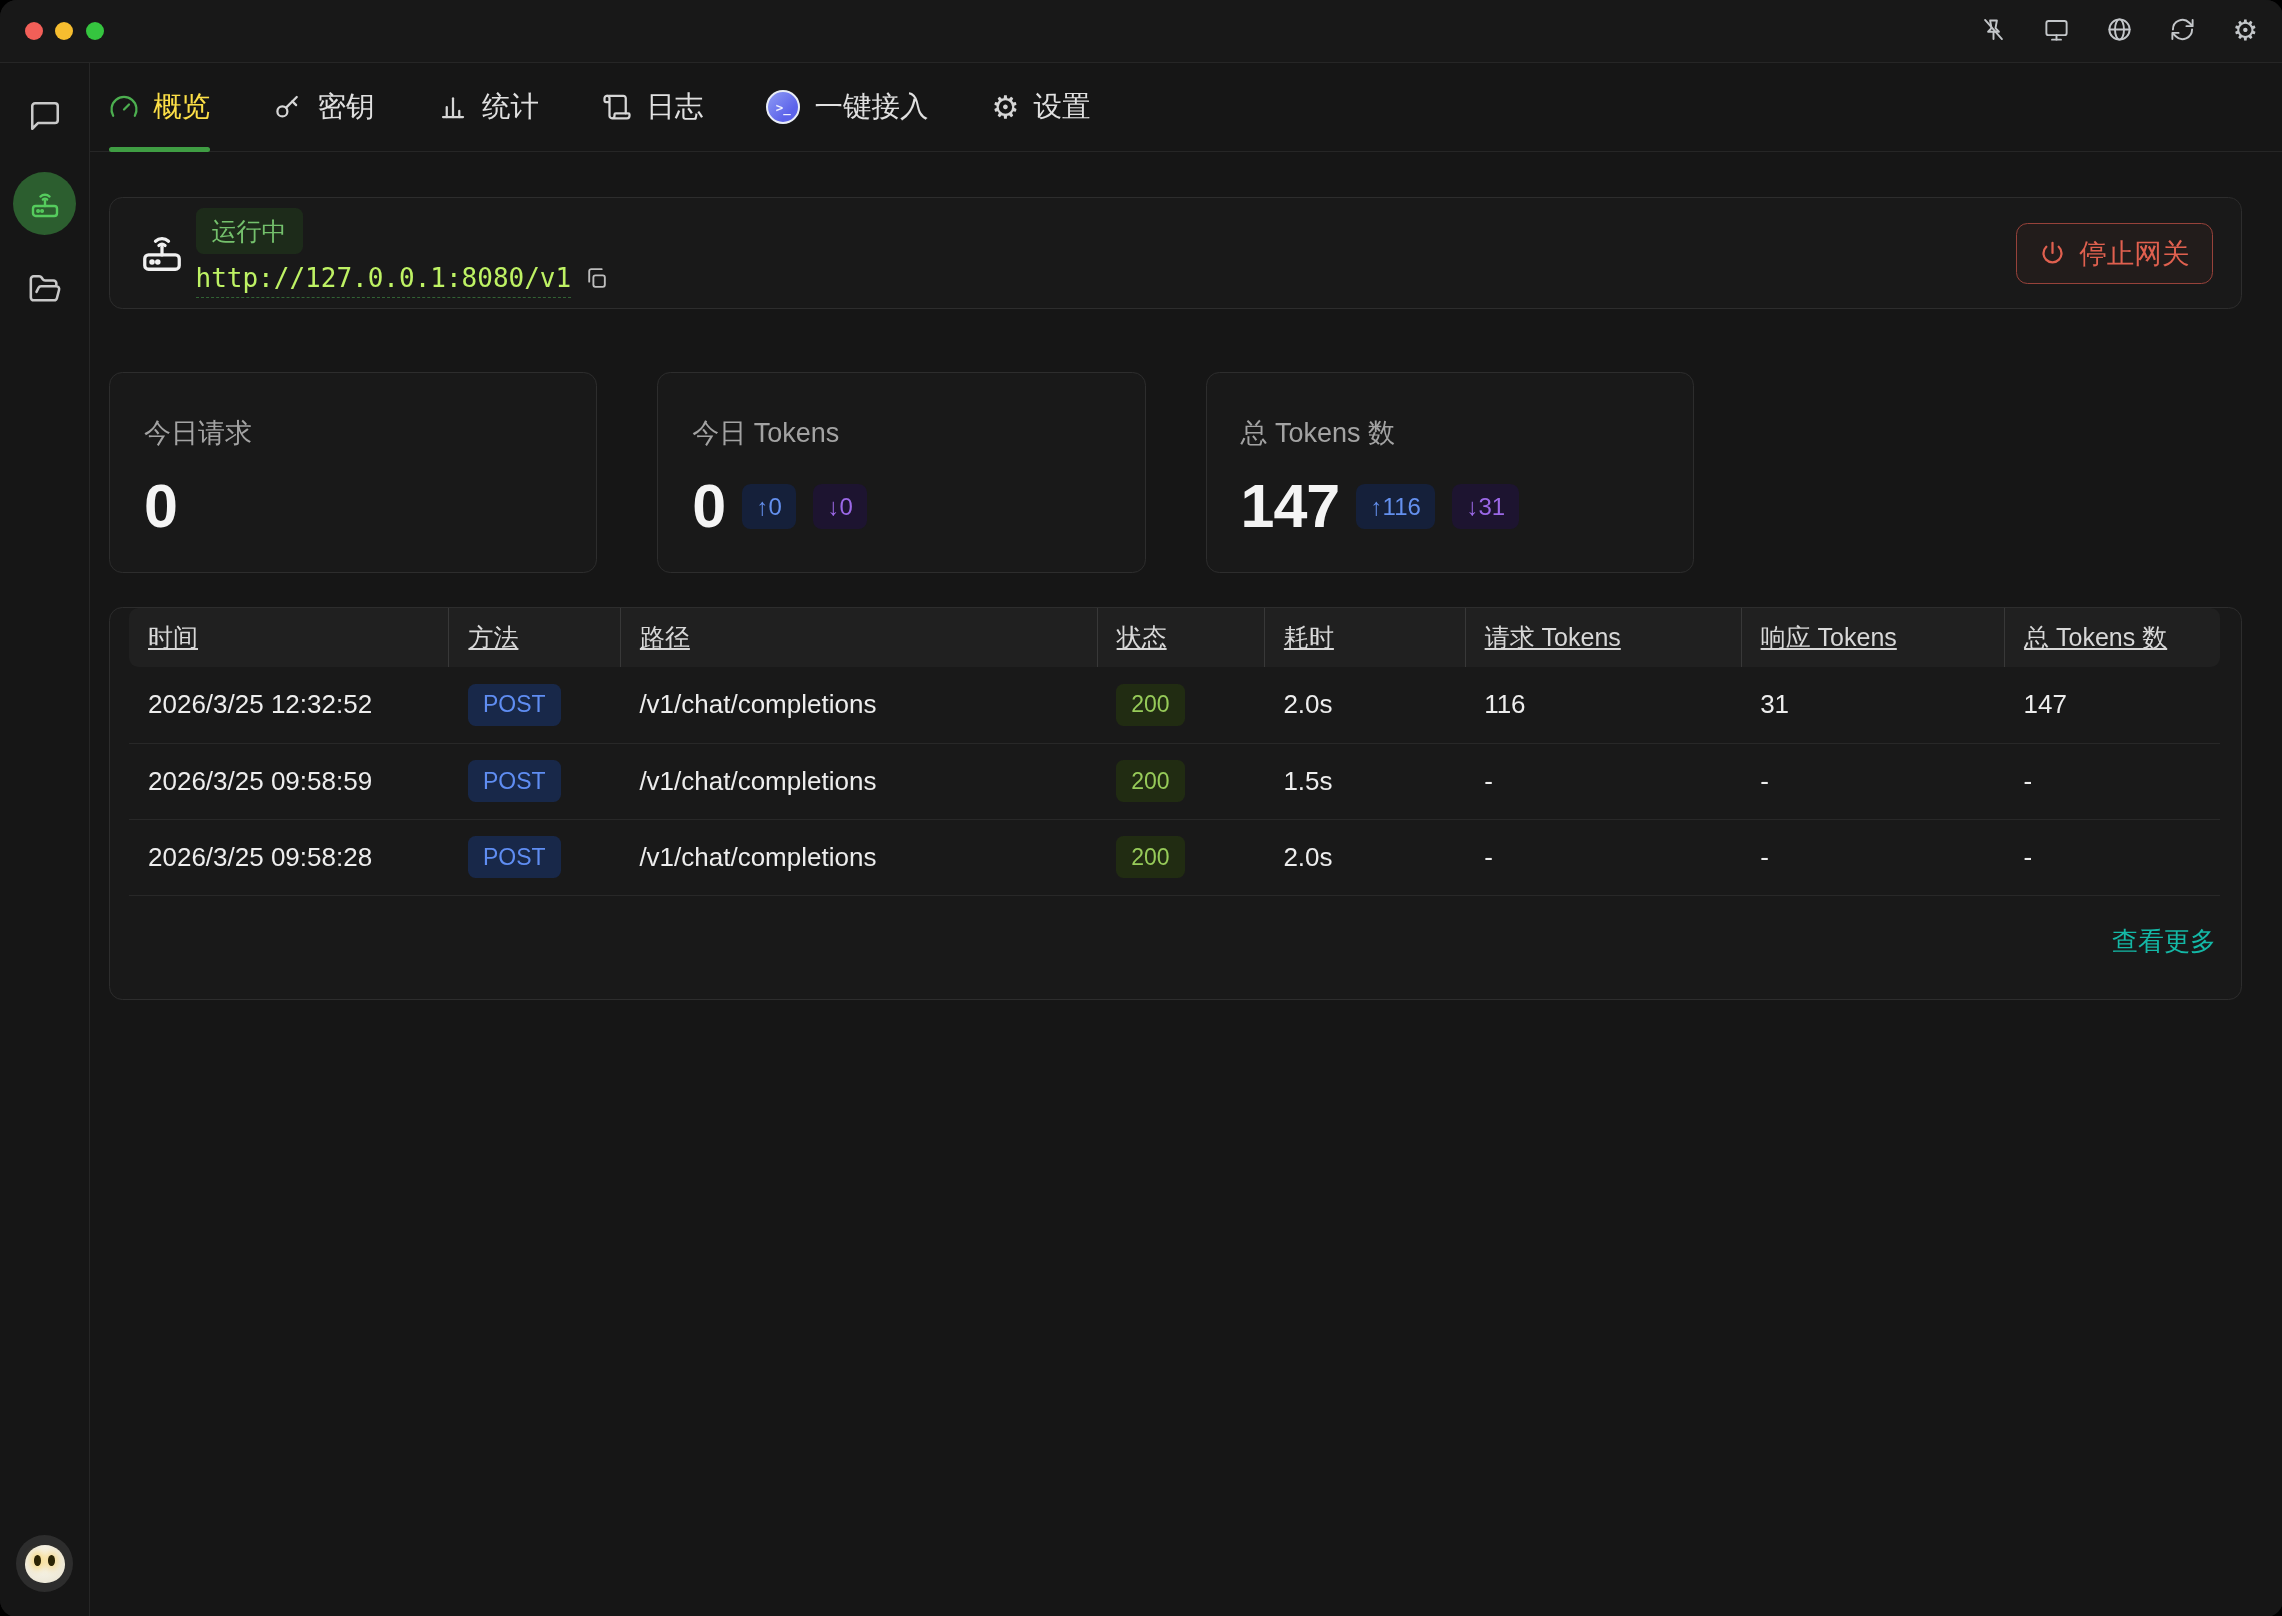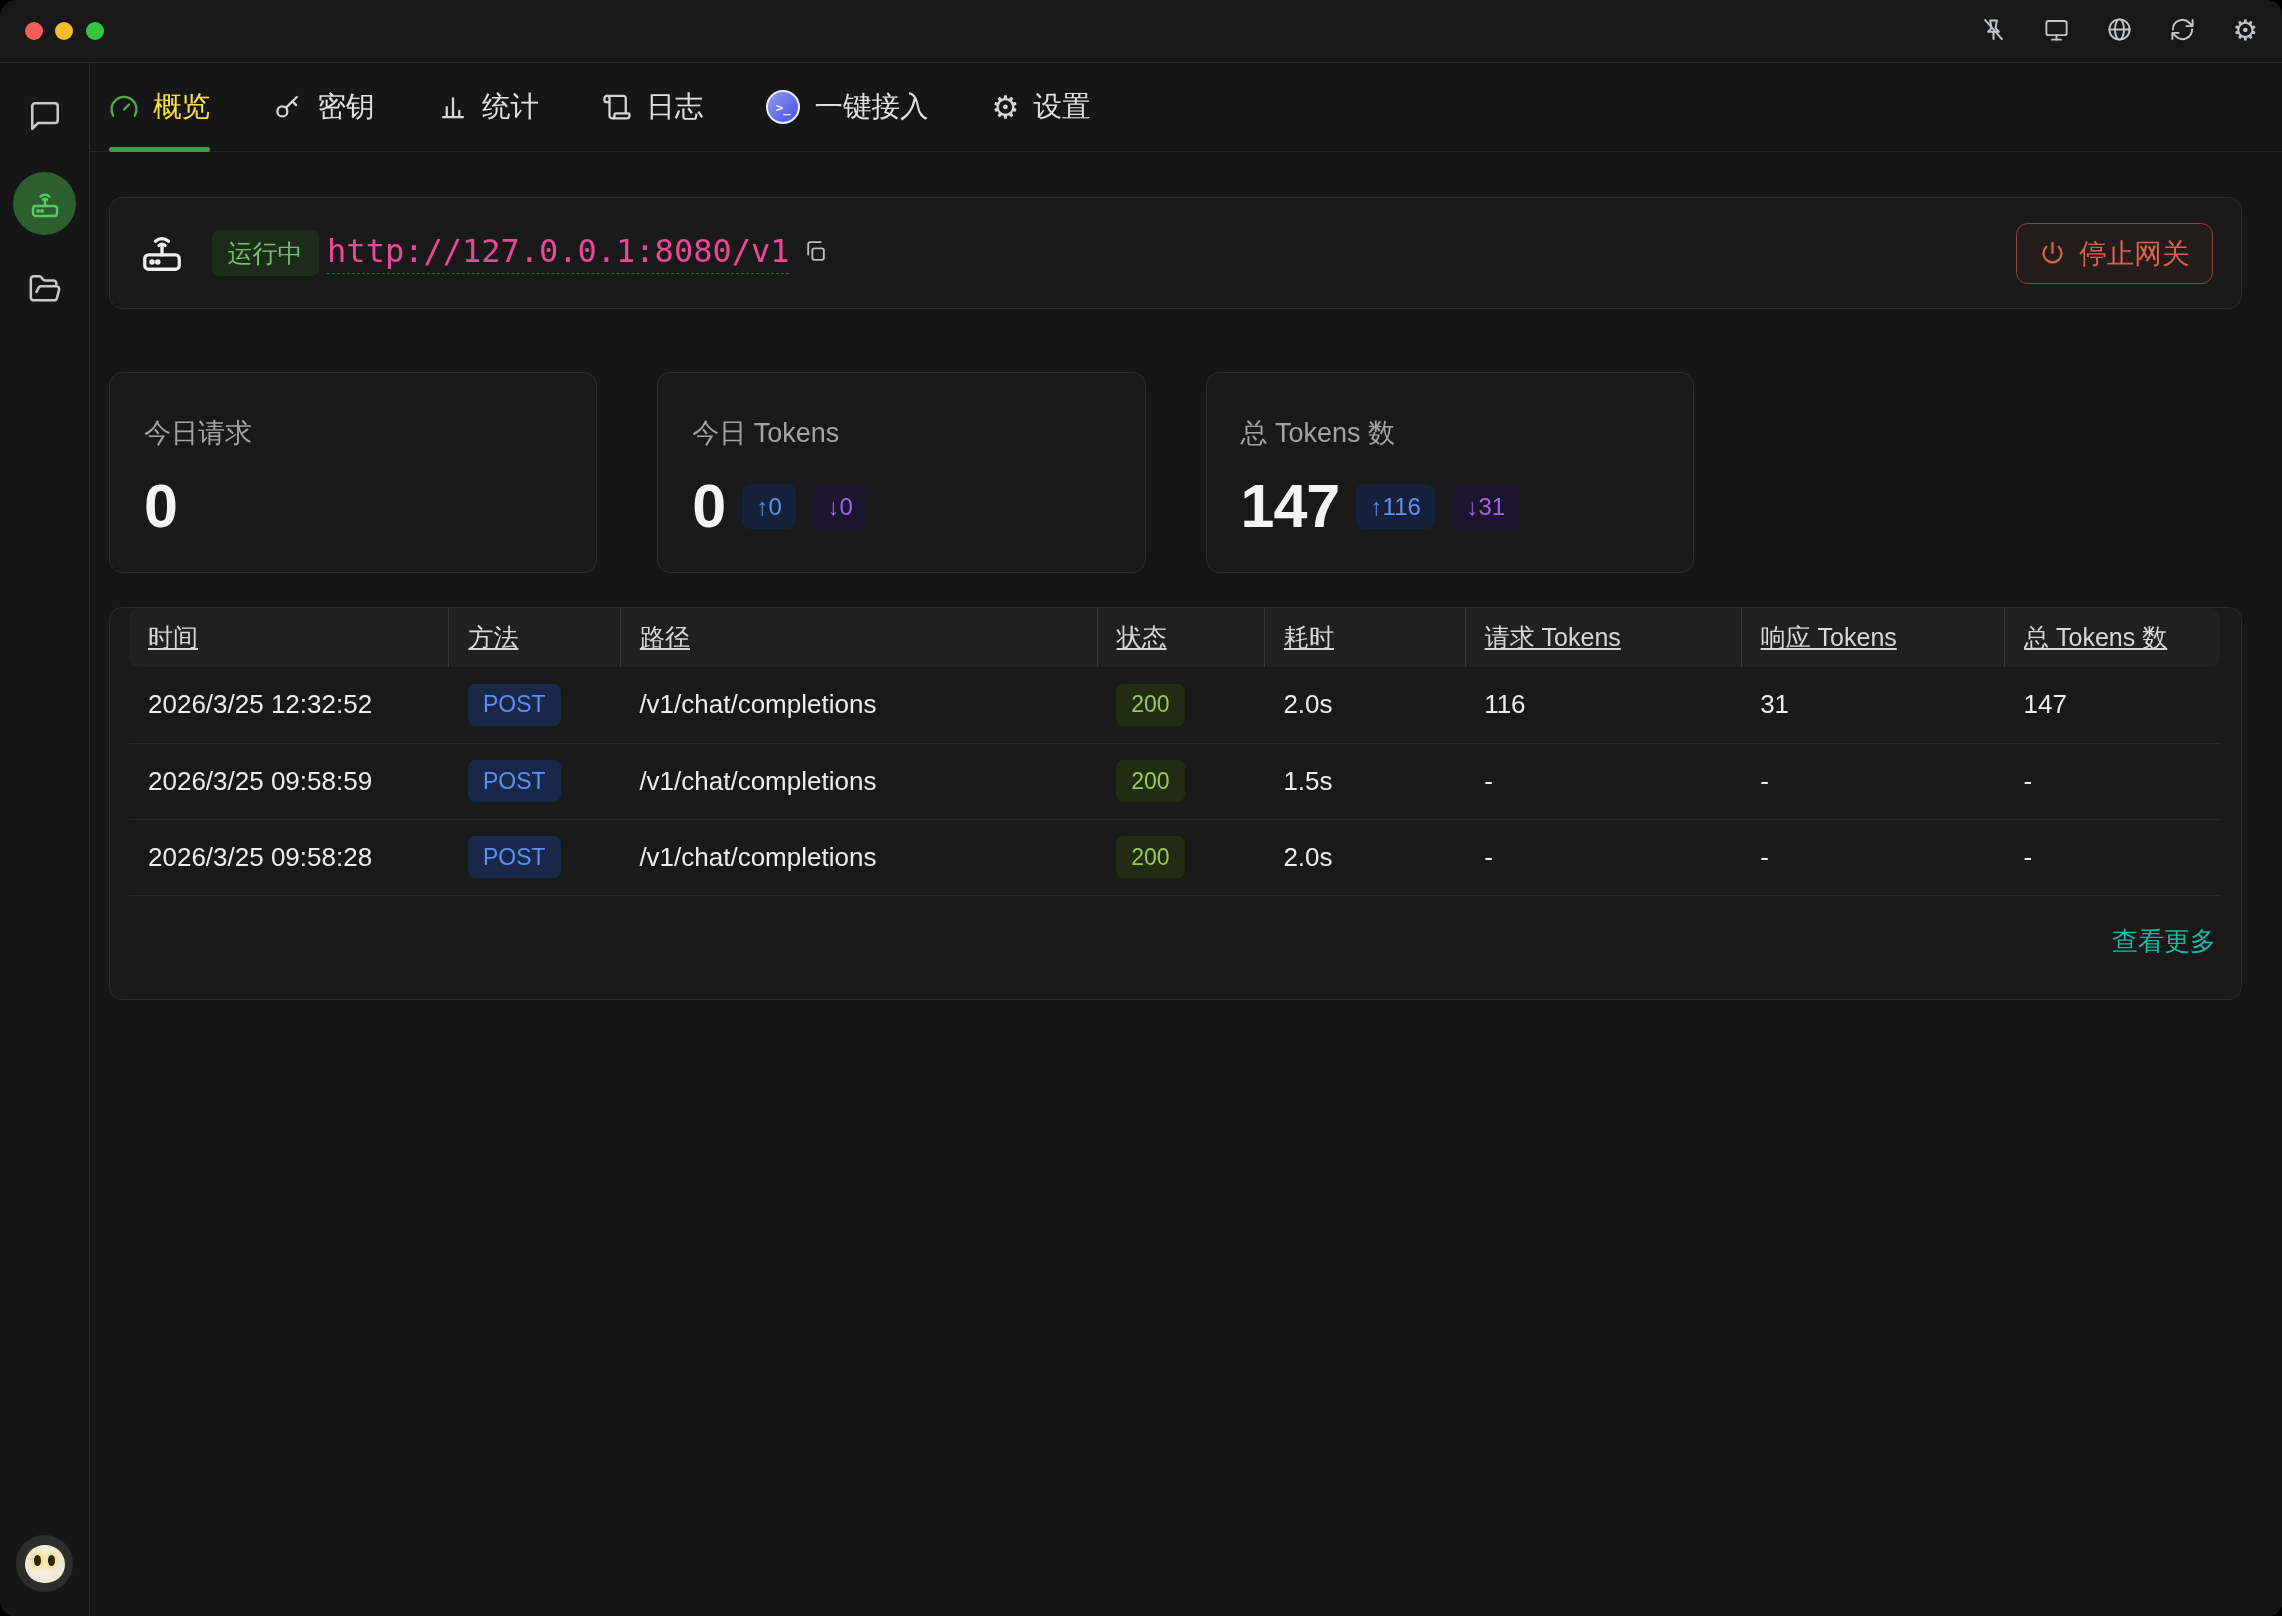--- a/index.html
+++ b/index.html
@@ -41,24 +41,24 @@
   .term-blob { width:34px; height:34px; border-radius:50%; background:linear-gradient(135deg,#8f9cf5 0%,#5c63ea 70%); border:2.9px solid #e9edf6; display:flex; align-items:center; justify-content:center; }
   .term-blob::after { content:">_"; font-family:"DejaVu Sans Mono",monospace; font-size:12.4px; font-weight:bold; color:#eef1ff; }
 
   
   .content { flex:1; padding:45px 41px 0 19px; overflow:hidden; }
   .card { background:#191919; border:1px solid #2d2d2d; border-radius:13.3px; }
 
   
   .gateway { height:112px; display:flex; align-items:center; padding:0 28.5px; }
   .gateway .router-icon svg { width:46px; height:46px; stroke:#f0f0f0; stroke-width:1.7; fill:none; stroke-linecap:round; stroke-linejoin:round; }
-  .gw-info { margin-left:27px; display:flex; flex-direction:row; gap:8.6px; }
+  .gw-info { margin-left:11px; display:flex; flex-direction:column; gap:8.6px; }
   .status-badge { align-self:flex-start; background:#1d2b1a; color:#74c06c; font-size:25px; padding:6.7px 16px; border-radius:7.6px; }
   .gw-url-row { display:flex; align-items:center; gap:13.3px; }
-  .gw-url { font-family:"DejaVu Sans Mono","Liberation Mono",monospace; font-size:32px; color:#ec4899; border-bottom:1.9px dashed rgba(76,174,79,.5); padding-bottom:3.8px; }
+  .gw-url { font-family:"DejaVu Sans Mono","Liberation Mono",monospace; font-size:26px; color:#bef264; border-bottom:1.9px dashed rgba(76,174,79,.5); padding-bottom:3.8px; }
   .copy-icon svg { width:25px; height:25px; stroke:#bdbdbd; stroke-width:1.8; fill:none; stroke-linecap:round; stroke-linejoin:round; }
   .stop-btn { margin-left:auto; height:61px; display:flex; align-items:center; gap:13.3px; padding:0 22px; border-radius:11.4px; border:1.9px solid #97423a; color:#e0604f; background:rgba(224,96,79,.05); font-size:27.6px; cursor:pointer; }
   .stop-btn svg { width:27px; height:27px; stroke:#e0604f; stroke-width:2; fill:none; stroke-linecap:round; stroke-linejoin:round; }
 
   
   .stats-row { margin-top:63px; display:grid; grid-template-columns:repeat(4,1fr); gap:60px; }
   .stat-card { height:201px; padding:42px 34px 0; }
   .stat-label { color:#a3a3a3; font-size:27px; }
   .stat-value-row { margin-top:25px; display:flex; align-items:center; gap:17px; }
   .stat-value { color:#f4f4f4; font-size:61px; font-weight:600; letter-spacing:-1px; line-height:1; }

